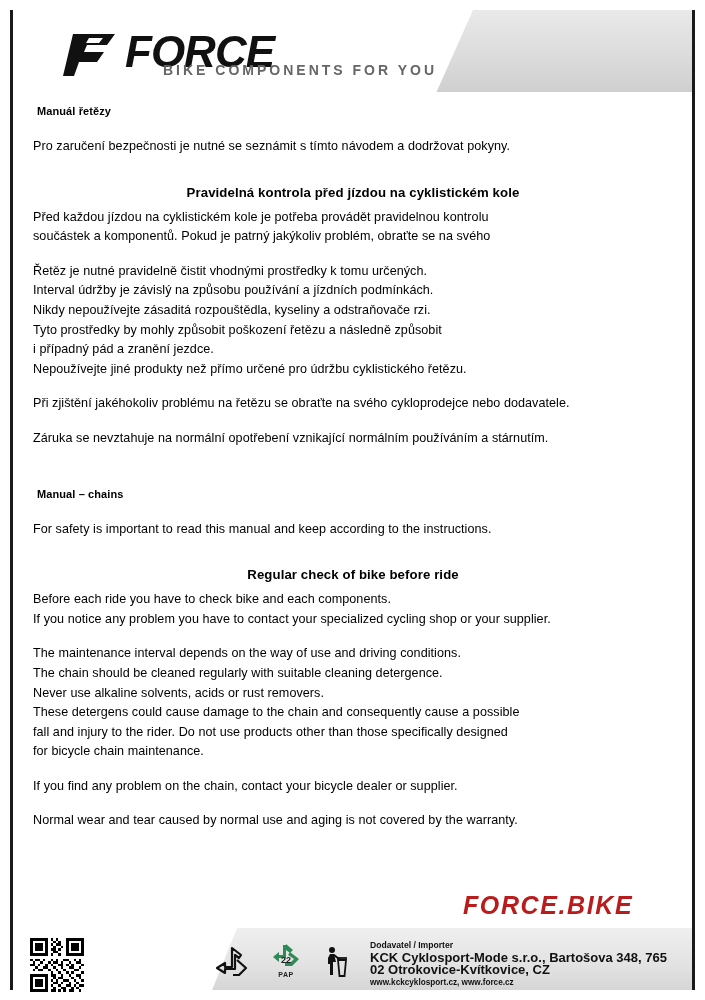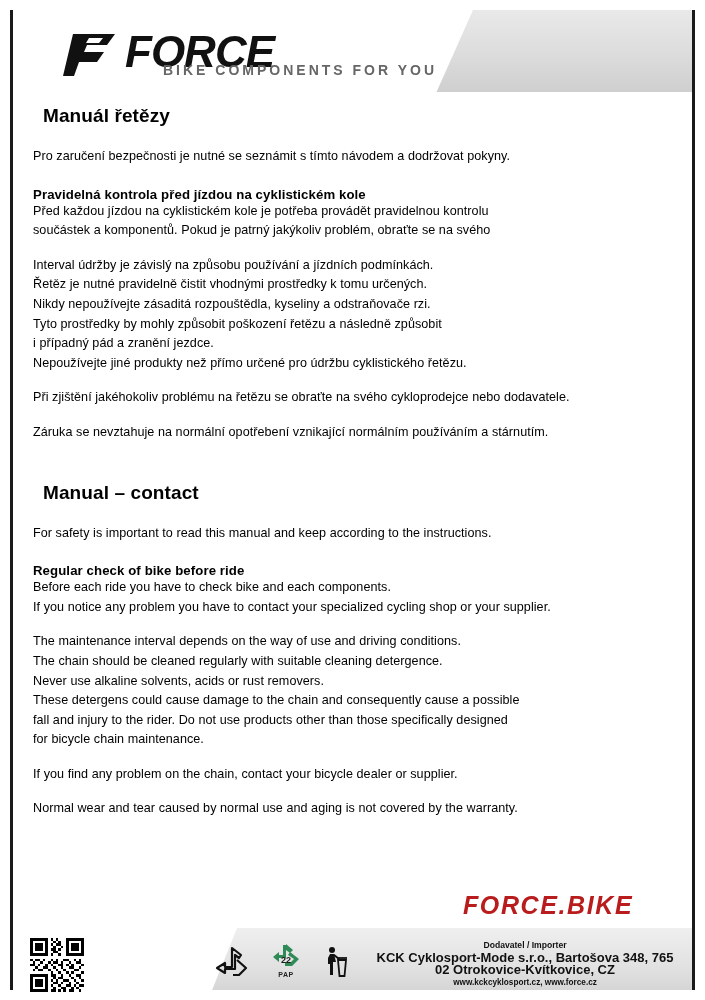--- a/index.html
+++ b/index.html
@@ -88,30 +88,31 @@
     white-space: nowrap;
   }
 
   
   .content {
     position: absolute;
     left: 33px; top: 105px;
     width: 640px;
   }
   h1.doc-title {
-    font-size: 19px;
-    font-weight: bold;
-    margin: 0 0 0 10px;
+    font-size: 11px;
+    font-weight: bold;
+    margin: 0 0 0 4px;
     letter-spacing: 0.1px;
   }
   h2.sec-title {
     font-size: 13.2px;
     font-weight: bold;
-    margin: 0;
+    margin: 8px;
     letter-spacing: 0.1px;
+    text-align: center;
   }
   p.body-line {
     font-size: 12.6px;
     line-height: 19.6px;
     margin: 0;
     letter-spacing: 0.05px;
   }
   .sp-lg { height: 20px; }
   .sp-md { height: 15px; }
   .sp-sm { height: 8px; }
@@ -170,21 +171,20 @@
     font-weight: bold;
     letter-spacing: 0.5px;
     margin-top: 1px;
     color: #222;
   }
 
   .footer-text {
     position: absolute;
     left: 370px; top: 939px;
     width: 310px;
-    text-align: center;
     line-height: 12.5px;
   }
   .footer-text .ft-bold {
     font-size: 8.6px;
     font-weight: bold;
     color: #111;
     display: block;
   }
   .footer-text .ft-line {
     font-size: 13px;
@@ -232,39 +232,39 @@
     <p class="body-line">Pro zaručení bezpečnosti je nutné se seznámit s tímto návodem a dodržovat pokyny.</p>
 
     <div class="sp-lg"></div>
 
     <h2 class="sec-title">Pravidelná kontrola před jízdou na cyklistickém kole</h2>
     <p class="body-line">Před každou jízdou na cyklistickém kole je potřeba provádět pravidelnou kontrolu</p>
     <p class="body-line">součástek a komponentů. Pokud je patrný jakýkoliv problém, obraťte se na svého</p>
 
     <div class="sp-md"></div>
 
+    <p class="body-line">Řetěz je nutné pravidelně čistit vhodnými prostředky k tomu určených.</p>
     <p class="body-line">Interval údržby je závislý na způsobu používání a jízdních podmínkách.</p>
-    <p class="body-line">Řetěz je nutné pravidelně čistit vhodnými prostředky k tomu určených.</p>
     <p class="body-line">Nikdy nepoužívejte zásaditá rozpouštědla, kyseliny a odstraňovače rzi.</p>
     <p class="body-line">Tyto prostředky by mohly způsobit poškození řetězu a následně způsobit</p>
     <p class="body-line">i případný pád a zranění jezdce.</p>
     <p class="body-line">Nepoužívejte jiné produkty než přímo určené pro údržbu cyklistického řetězu.</p>
 
     <div class="sp-md"></div>
 
     <p class="body-line">Při zjištění jakéhokoliv problému na řetězu se obraťte na svého cykloprodejce nebo dodavatele.</p>
 
     <div class="sp-md"></div>
 
     <p class="body-line">Záruka se nevztahuje na normální opotřebení vznikající normálním používáním a stárnutím.</p>
 
     <div class="sp-xl"></div>
     <div class="sp-sm"></div>
 
-    <h1 class="doc-title">Manual – contact</h1>
+    <h1 class="doc-title">Manual – chains</h1>
 
     <div class="sp-lg"></div>
 
     <p class="body-line">For safety is important to read this manual and keep according to the instructions.</p>
 
     <div class="sp-lg"></div>
 
     <h2 class="sec-title">Regular check of bike before ride</h2>
     <p class="body-line">Before each ride you have to check bike and each components.</p>
     <p class="body-line">If you notice any problem you have to contact your specialized cycling shop or your supplier.</p>

